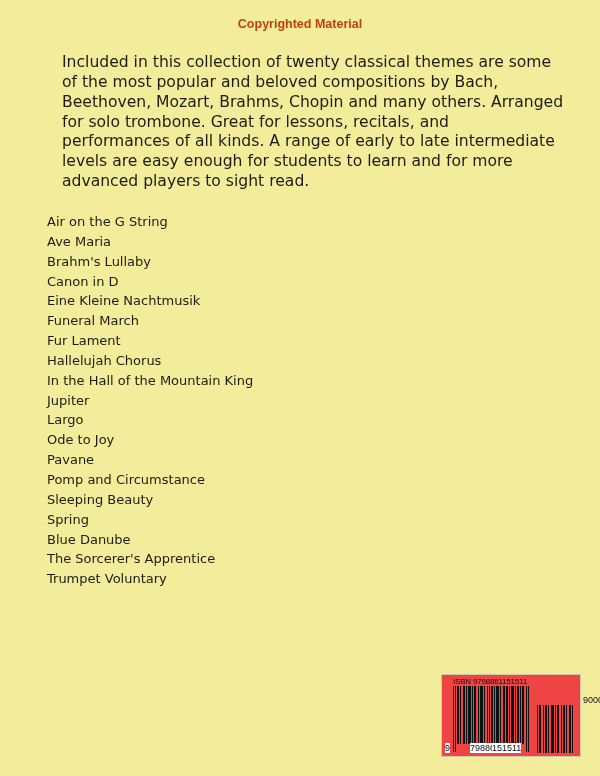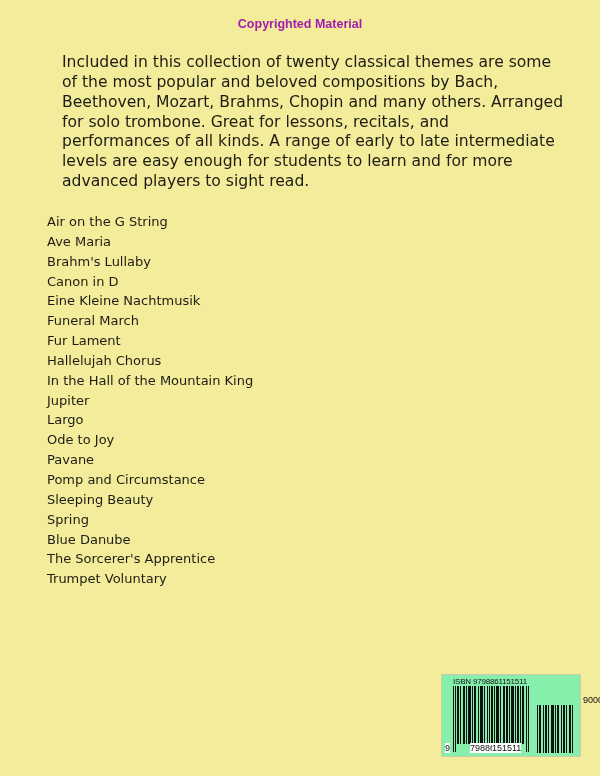--- a/index.html
+++ b/index.html
@@ -5,36 +5,36 @@
   html, body { margin: 0; padding: 0; }
   body {
     width: 600px; height: 776px; overflow: hidden; position: relative;
     background: #F3EC9A;
     font-family: "DejaVu Sans", sans-serif;
     color: #1e1c14;
   }
   .watermark {
     position: absolute; left: 0; top: 17px; width: 600px; text-align: center;
     font-family: "Liberation Sans", sans-serif; font-weight: bold;
-    font-size: 12.5px; color: #a21caf; letter-spacing: 0px;
+    font-size: 12.5px; color: #c2410c; letter-spacing: 0px;
   }
   .desc {
     position: absolute; left: 62px; top: 53px;
     font-size: 15.6px; line-height: 19.85px; white-space: nowrap;
   }
   .desc .ln { display: block; }
   .list {
     position: absolute; left: 47px; top: 212px;
     margin: 0; padding: 0; list-style: none;
     font-size: 13px; line-height: 19.85px; white-space: nowrap;
   }
   .list li { display: block; }
   .barcode-box {
     position: absolute; left: 441px; top: 674px; width: 140px; height: 83px;
-    background: #86efac; border: 1px solid #cfc9a6; box-sizing: border-box;
+    background: #ef4444; border: 1px solid #cfc9a6; box-sizing: border-box;
   }
   .isbn-label {
     position: absolute; left: 11px; top: 2px;
     font-family: "Liberation Sans", sans-serif; font-size: 8px; color: #111; letter-spacing: -0.2px;
   }
   .main-bars {
     position: absolute; left: 11px; top: 11px; width: 76px; height: 66px;
   }
   .addon-price {
     position: absolute; left: 97px; top: 20px;

